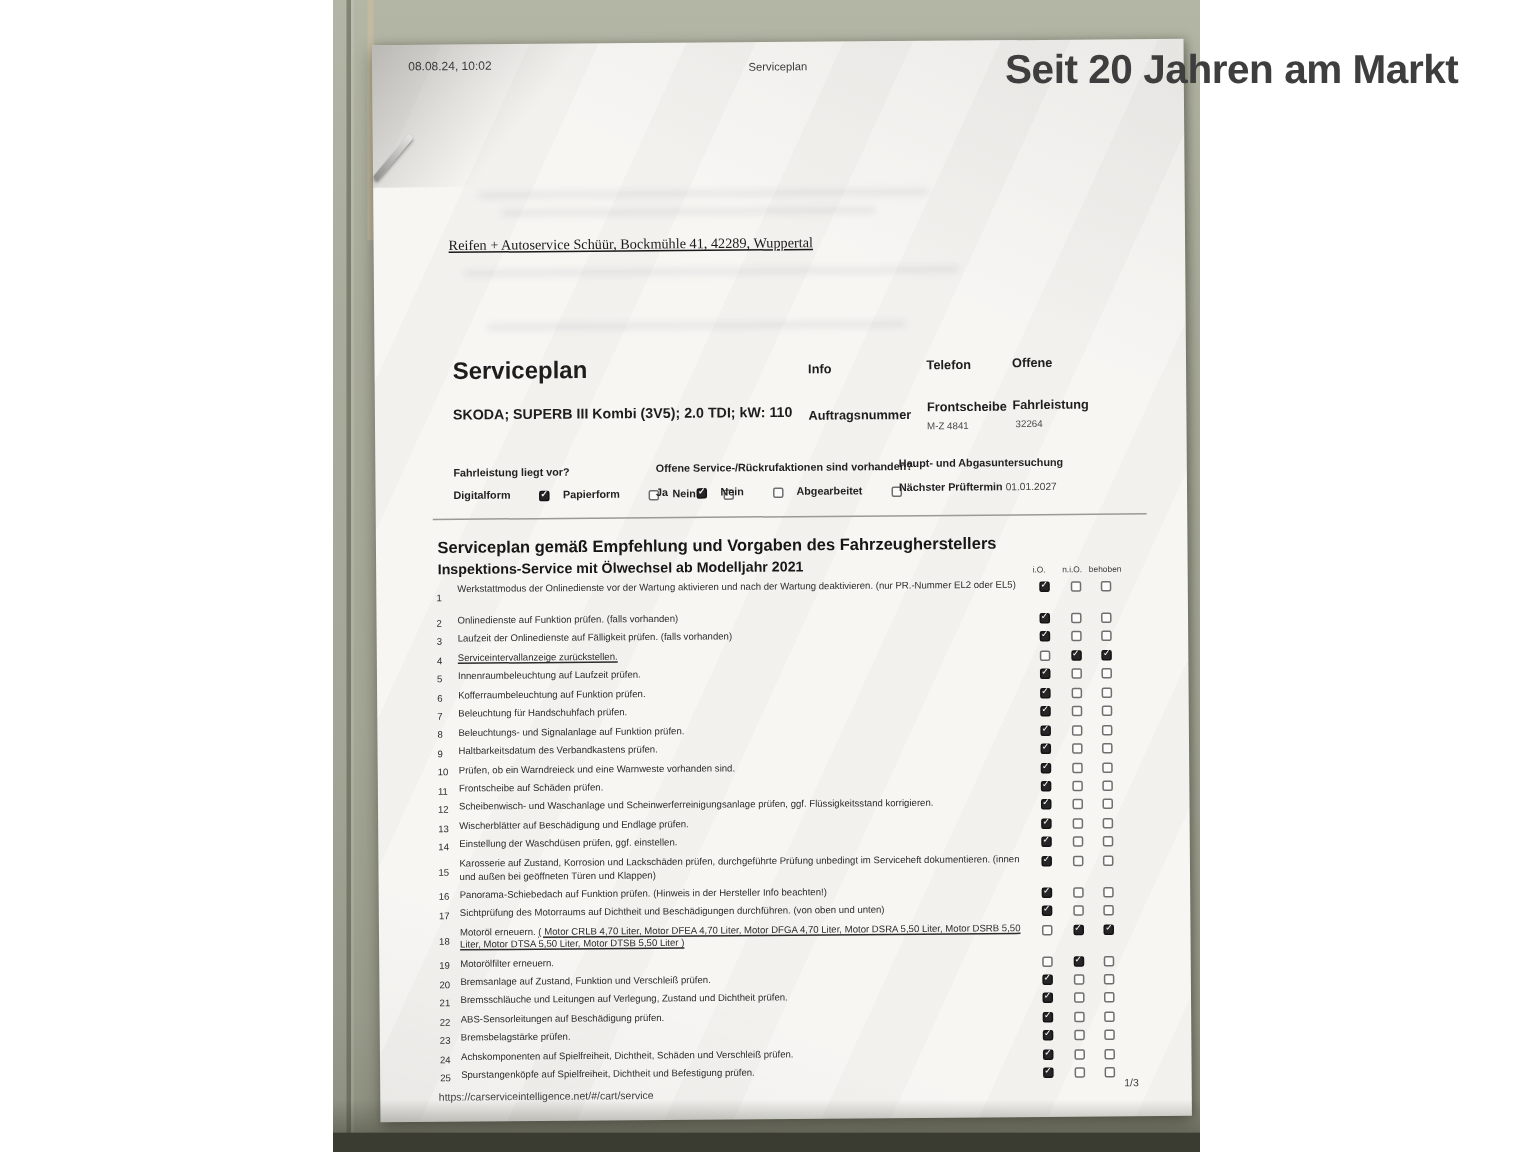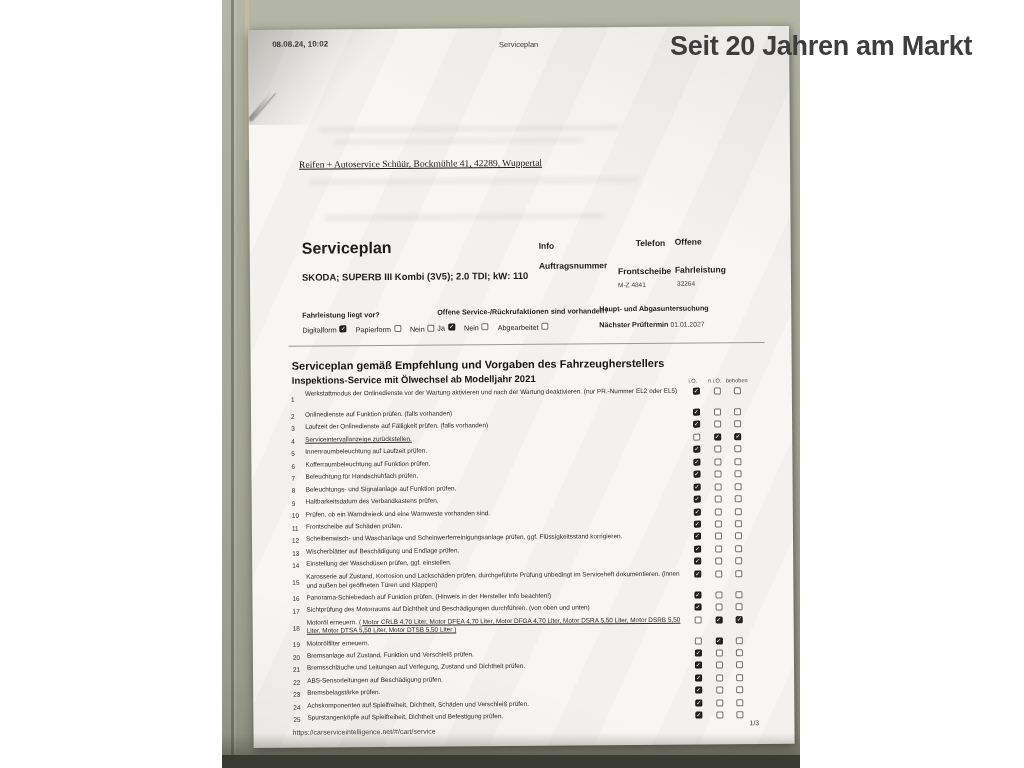--- a/index.html
+++ b/index.html
@@ -26,30 +26,30 @@
                 linear-gradient(20deg,rgba(0,0,0,0.04) 0%,rgba(0,0,0,0) 18%);}
   .fold{position:absolute;left:0;top:0;width:160px;height:95px;
         background:linear-gradient(128deg,rgba(140,138,132,0.55) 0%,rgba(140,138,132,0.2) 36%,rgba(255,255,255,0) 60%);}
   .ghost{position:absolute;background:rgba(110,112,118,0.10);filter:blur(2px);height:5px;border-radius:2px;}
   .paperclip{position:absolute;left:38px;top:86px;width:4px;height:38px;border-radius:2px;
              background:linear-gradient(180deg,#e4e4e2,#8e8e8c);transform:rotate(40deg);
              box-shadow:1px 1px 2px rgba(60,60,50,0.5);z-index:3;}
 
   
   .t{position:absolute;white-space:nowrap;color:#242424;}
-  .tiny-head{font-size:8px;color:#3a3a3a;font-weight:bold;}
+  .tiny-head{font-size:8px;color:#3a3a3a;}
   .center-head{left:0;right:0;text-align:center;font-size:7.5px;color:#3a3a3a;}
   .addr{font-family:"Liberation Serif",serif;font-size:9.5px;text-decoration:underline;color:#1b1b1b;}
   .h1{font-size:16px;font-weight:700;color:#1d1d1d;}
   .veh{font-size:9.5px;font-weight:700;color:#1d1d1d;}
   .flabel{font-size:8.5px;font-weight:700;color:#1d1d1d;}
   .fvalue{font-size:6.5px;color:#4a4a4a;}
   .q{font-size:7.2px;font-weight:700;color:#222;}
   .optrow{position:absolute;display:flex;gap:9px;}
-  .opt{display:inline-flex;align-items:flex-start;gap:3px;font-size:7.2px;font-weight:400;color:#222;}
+  .opt{display:inline-flex;align-items:flex-end;gap:19px;font-size:7.2px;font-weight:700;color:#222;}
   .rule{position:absolute;left:38px;top:316px;width:476px;height:1px;background:#9a9a96;}
   .sec-title{font-size:11px;font-weight:700;color:#161616;}
   .sec-sub{font-size:9.5px;font-weight:700;color:#161616;}
 
   
   .box{display:inline-block;width:7px;height:7px;border:1px solid #6f6f6f;border-radius:1.5px;
        background:#fcfcfb;box-sizing:border-box;flex:none;}
   .box.checked{background:#262626;border-color:#141414;position:relative;}
   .box.checked::after{content:"\2713";position:absolute;left:0;top:-1px;width:5px;height:5px;
        color:#fff;font-size:6px;line-height:7px;}
@@ -92,24 +92,24 @@
 
     <div class="t tiny-head" style="left:24px;top:10px;">08.08.24, 10:02</div>
     <div class="t center-head" style="top:12px;">Serviceplan</div>
 
     <div class="t addr" style="left:50px;top:130px;">Reifen + Autoservice Schüür, Bockmühle 41, 42289, Wuppertal</div>
 
     <div class="t h1" style="left:52px;top:210px;">Serviceplan</div>
     <div class="t veh" style="left:52px;top:242px;">SKODA; SUPERB III Kombi (3V5); 2.0 TDI; kW: 110</div>
 
     <div class="t flabel" style="left:289px;top:213px;">Info</div>
-    <div class="t flabel" style="left:386px;top:211px;">Telefon</div>
+    <div class="t flabel" style="left:368px;top:211px;">Telefon</div>
     <div class="t flabel" style="left:425px;top:210px;">Offene</div>
 
-    <div class="t flabel" style="left:289px;top:233px;">Auftragsnummer</div>
+    <div class="t flabel" style="left:289px;top:244px;">Auftragsnummer</div>
     <div class="t flabel" style="left:368px;top:239px;">Frontscheibe</div>
     <div class="t flabel" style="left:425px;top:238px;">Fahrleistung</div>
     <div class="t fvalue" style="left:368px;top:254px;">M-Z 4841</div>
     <div class="t fvalue" style="left:427px;top:253px;">32264</div>
 
     <div class="t q" style="left:52px;top:281px;">Fahrleistung liegt vor?</div>
     <div class="t q" style="left:187px;top:279px;">Offene Service-/Rückrufaktionen sind vorhanden?</div>
     <div class="t q" style="left:349px;top:277px;">Haupt- und Abgasuntersuchung</div>
 
     <div class="optrow" style="left:52px;top:296px;">

